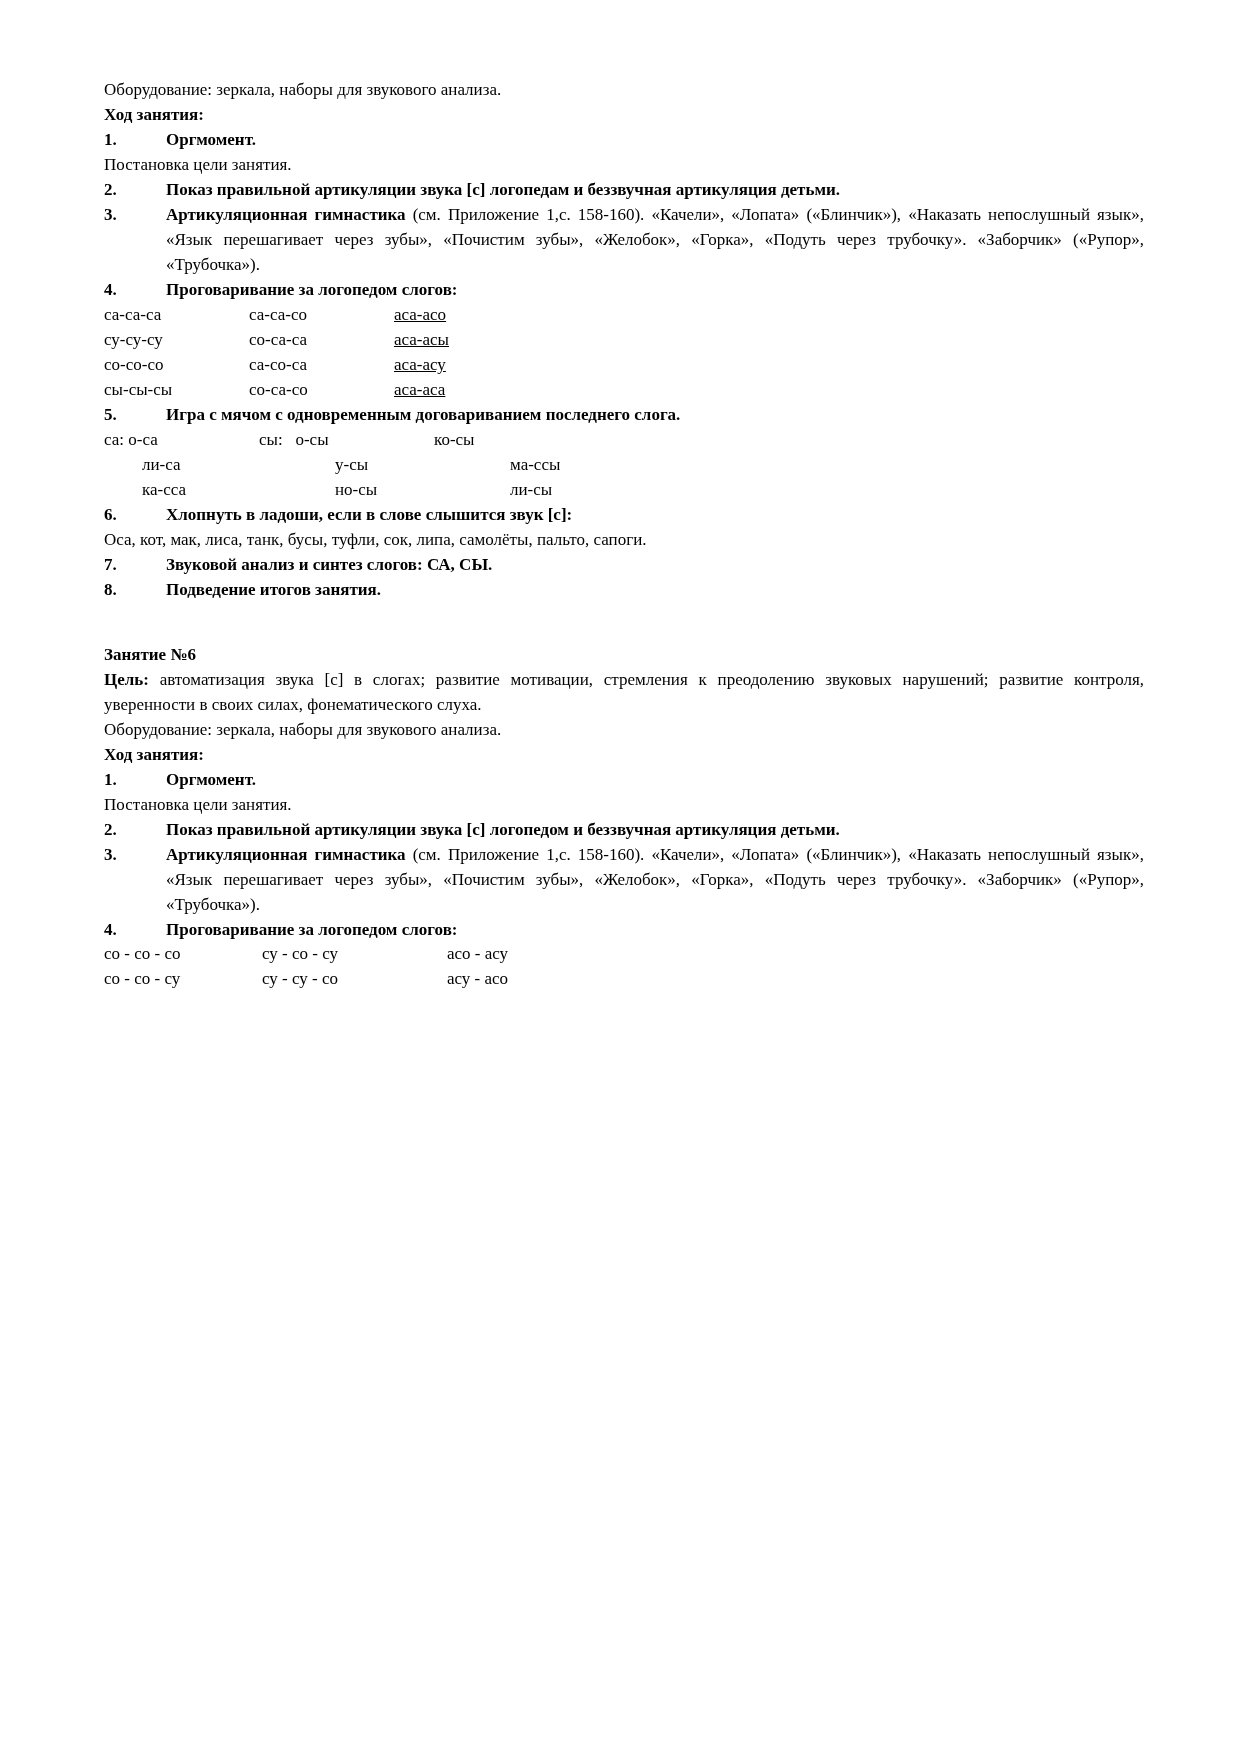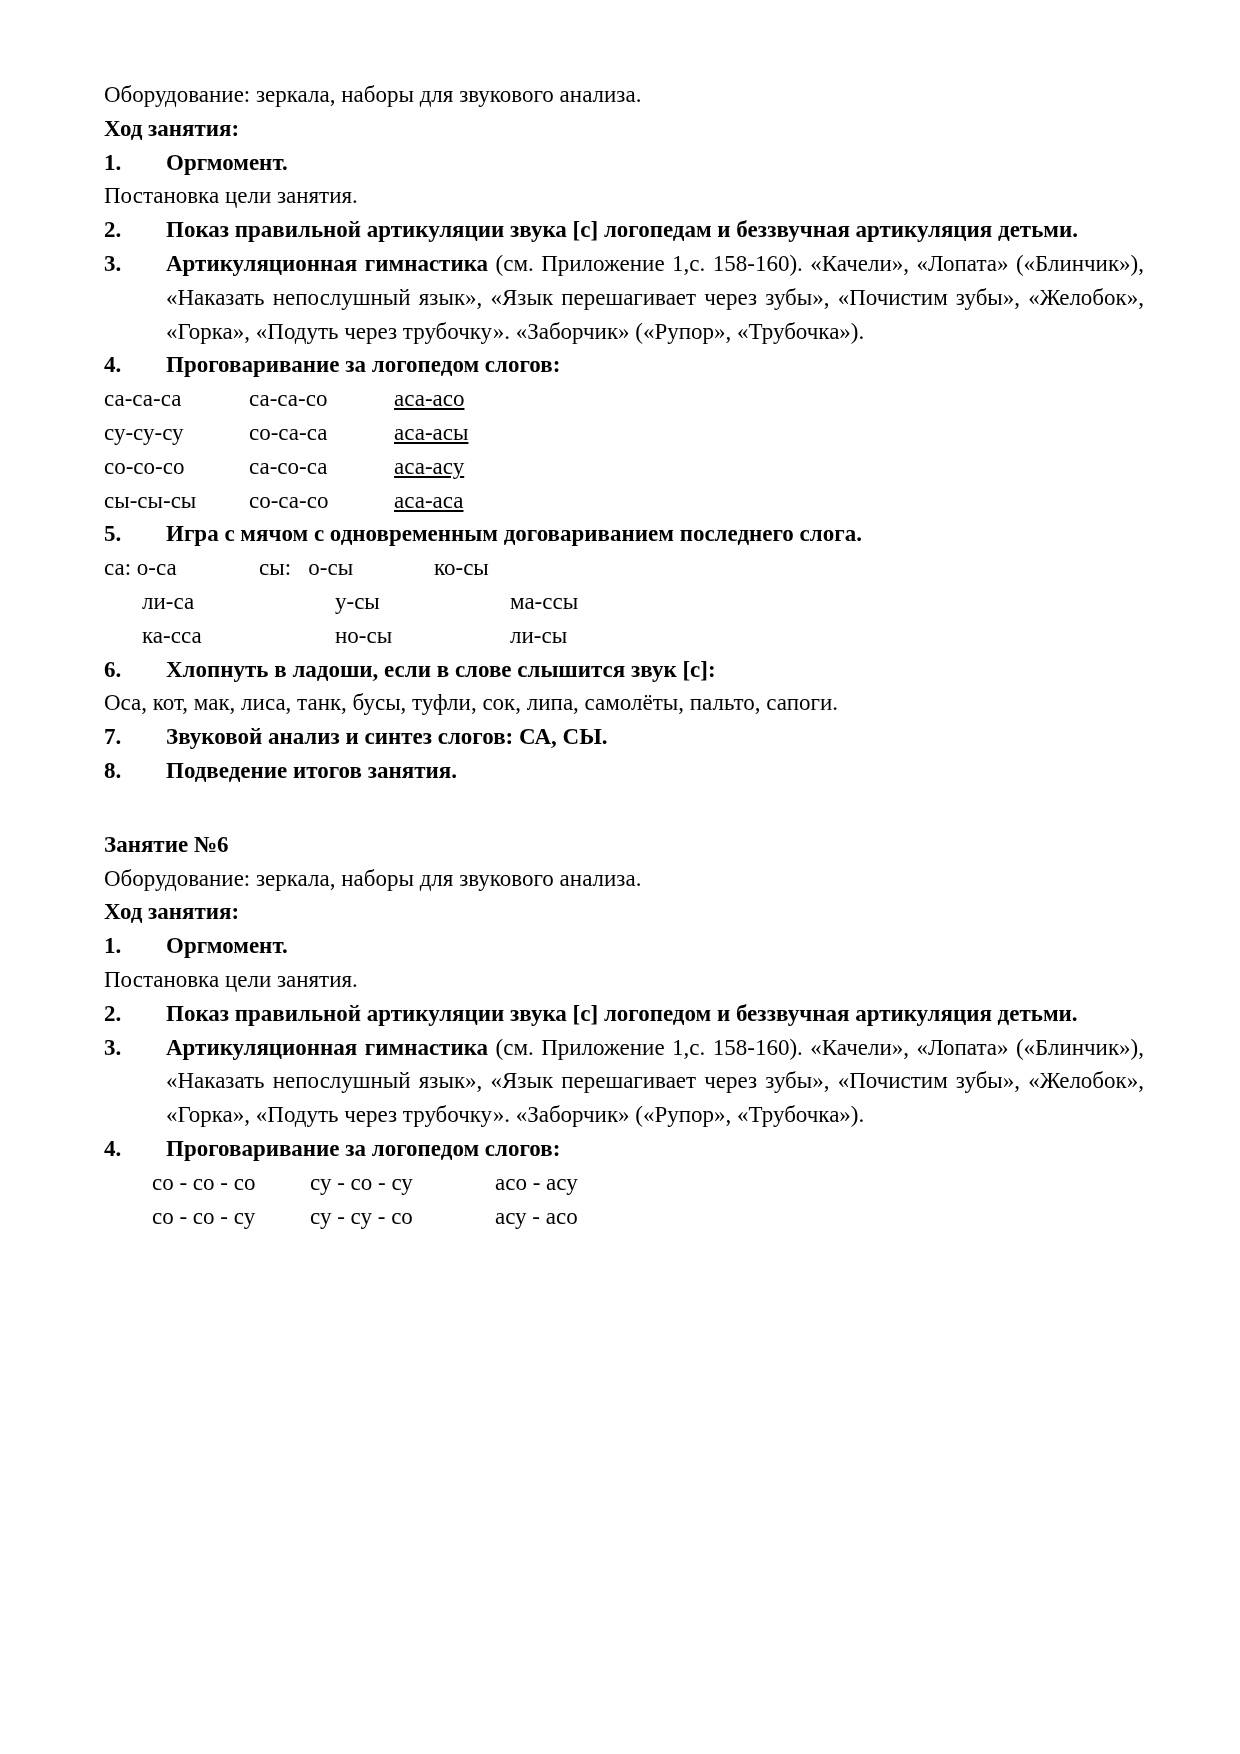--- a/index.html
+++ b/index.html
@@ -16,21 +16,21 @@
     position: relative;
     width: 1240px;
     height: 1754px;
     margin: 0 auto;
     background: #ffffff;
     box-sizing: border-box;
     padding: 78px 96px 0 104px;
     overflow: hidden;
   }
   .doc {
-    font-size: 23px;
+    font-size: 17px;
     line-height: 1.47;
   }
 
   
   p.para {
     margin: 0;
     text-align: justify;
     text-justify: inter-word;
     text-indent: 0;
   }
@@ -78,21 +78,21 @@
   .tbl-syl1 .c1 { width: 145px; }
   .tbl-syl1 .c2 { width: 200px; text-decoration: underline; }
 
   
   .tbl-words .c0 { width: 155px; }
   .tbl-words .c1 { width: 175px; }
   .tbl-words .c2 { width: 200px; }
   .tbl-words .indent { padding-left: 38px; }
 
   
-  .tbl-syl2 .c0 { width: 158px; margin-left: 48px; }
+  .tbl-syl2 .c0 { width: 158px; }
   .tbl-syl2 .c1 { width: 185px; }
   .tbl-syl2 .c2 { width: 200px; }
 
   .spacer-lesson { height: 40px; }
   .lesson-title { margin: 0; font-weight: bold; }
 </style>
 </head>
 <body>
 
 <div class="page">
@@ -184,20 +184,21 @@
 
     <div class="numitem nojust">
       <span class="num">8.</span>
       <span class="body b">Подведение итогов занятия.</span>
     </div>
 
     <div class="spacer-lesson"></div>
 
     <p class="lesson-title">Занятие №6</p>
 
+    <p class="para"><span class="b">Цель:</span><span> автоматизация звука [с] в слогах; развитие мотивации, стремления к преодолению звуковых нарушений; развитие контроля, уверенности в своих силах, фонематического слуха.</span></p>
 
     <p class="plain">Оборудование: зеркала, наборы для звукового анализа.</p>
 
     <p class="plain b">Ход занятия:</p>
 
     <div class="numitem nojust">
       <span class="num">1.</span>
       <span class="body b">Оргмомент.</span>
     </div>
 

